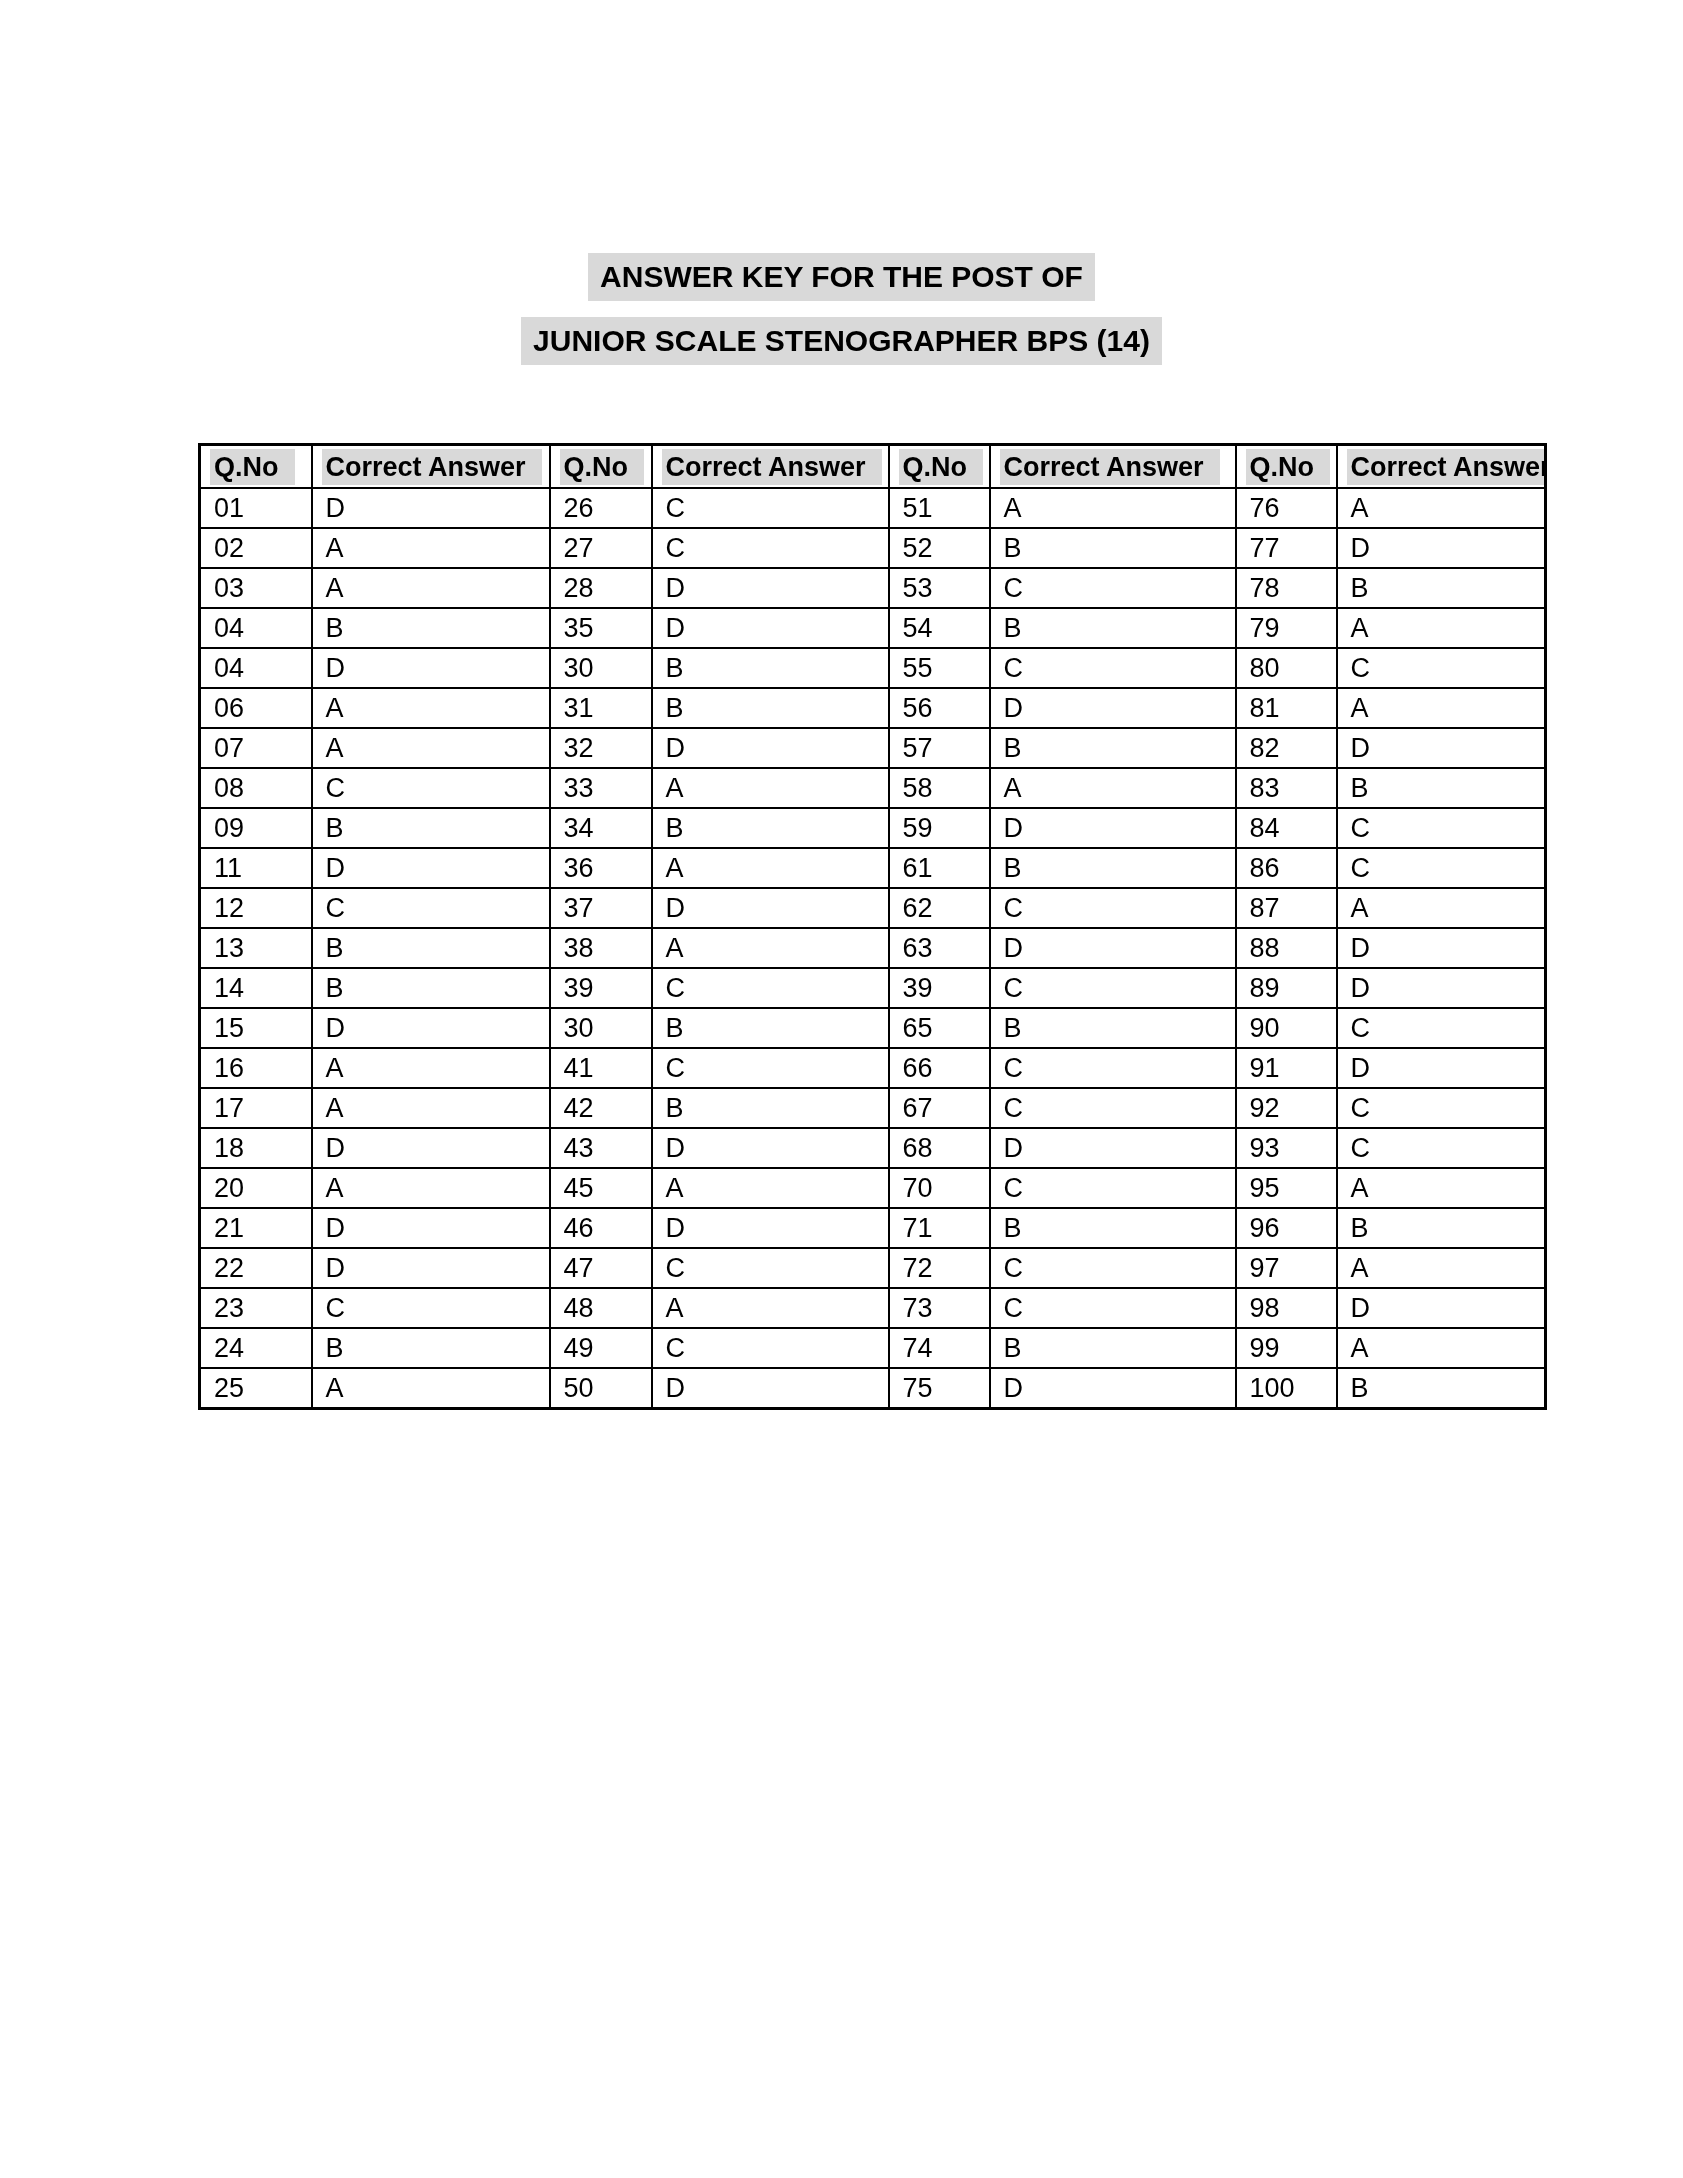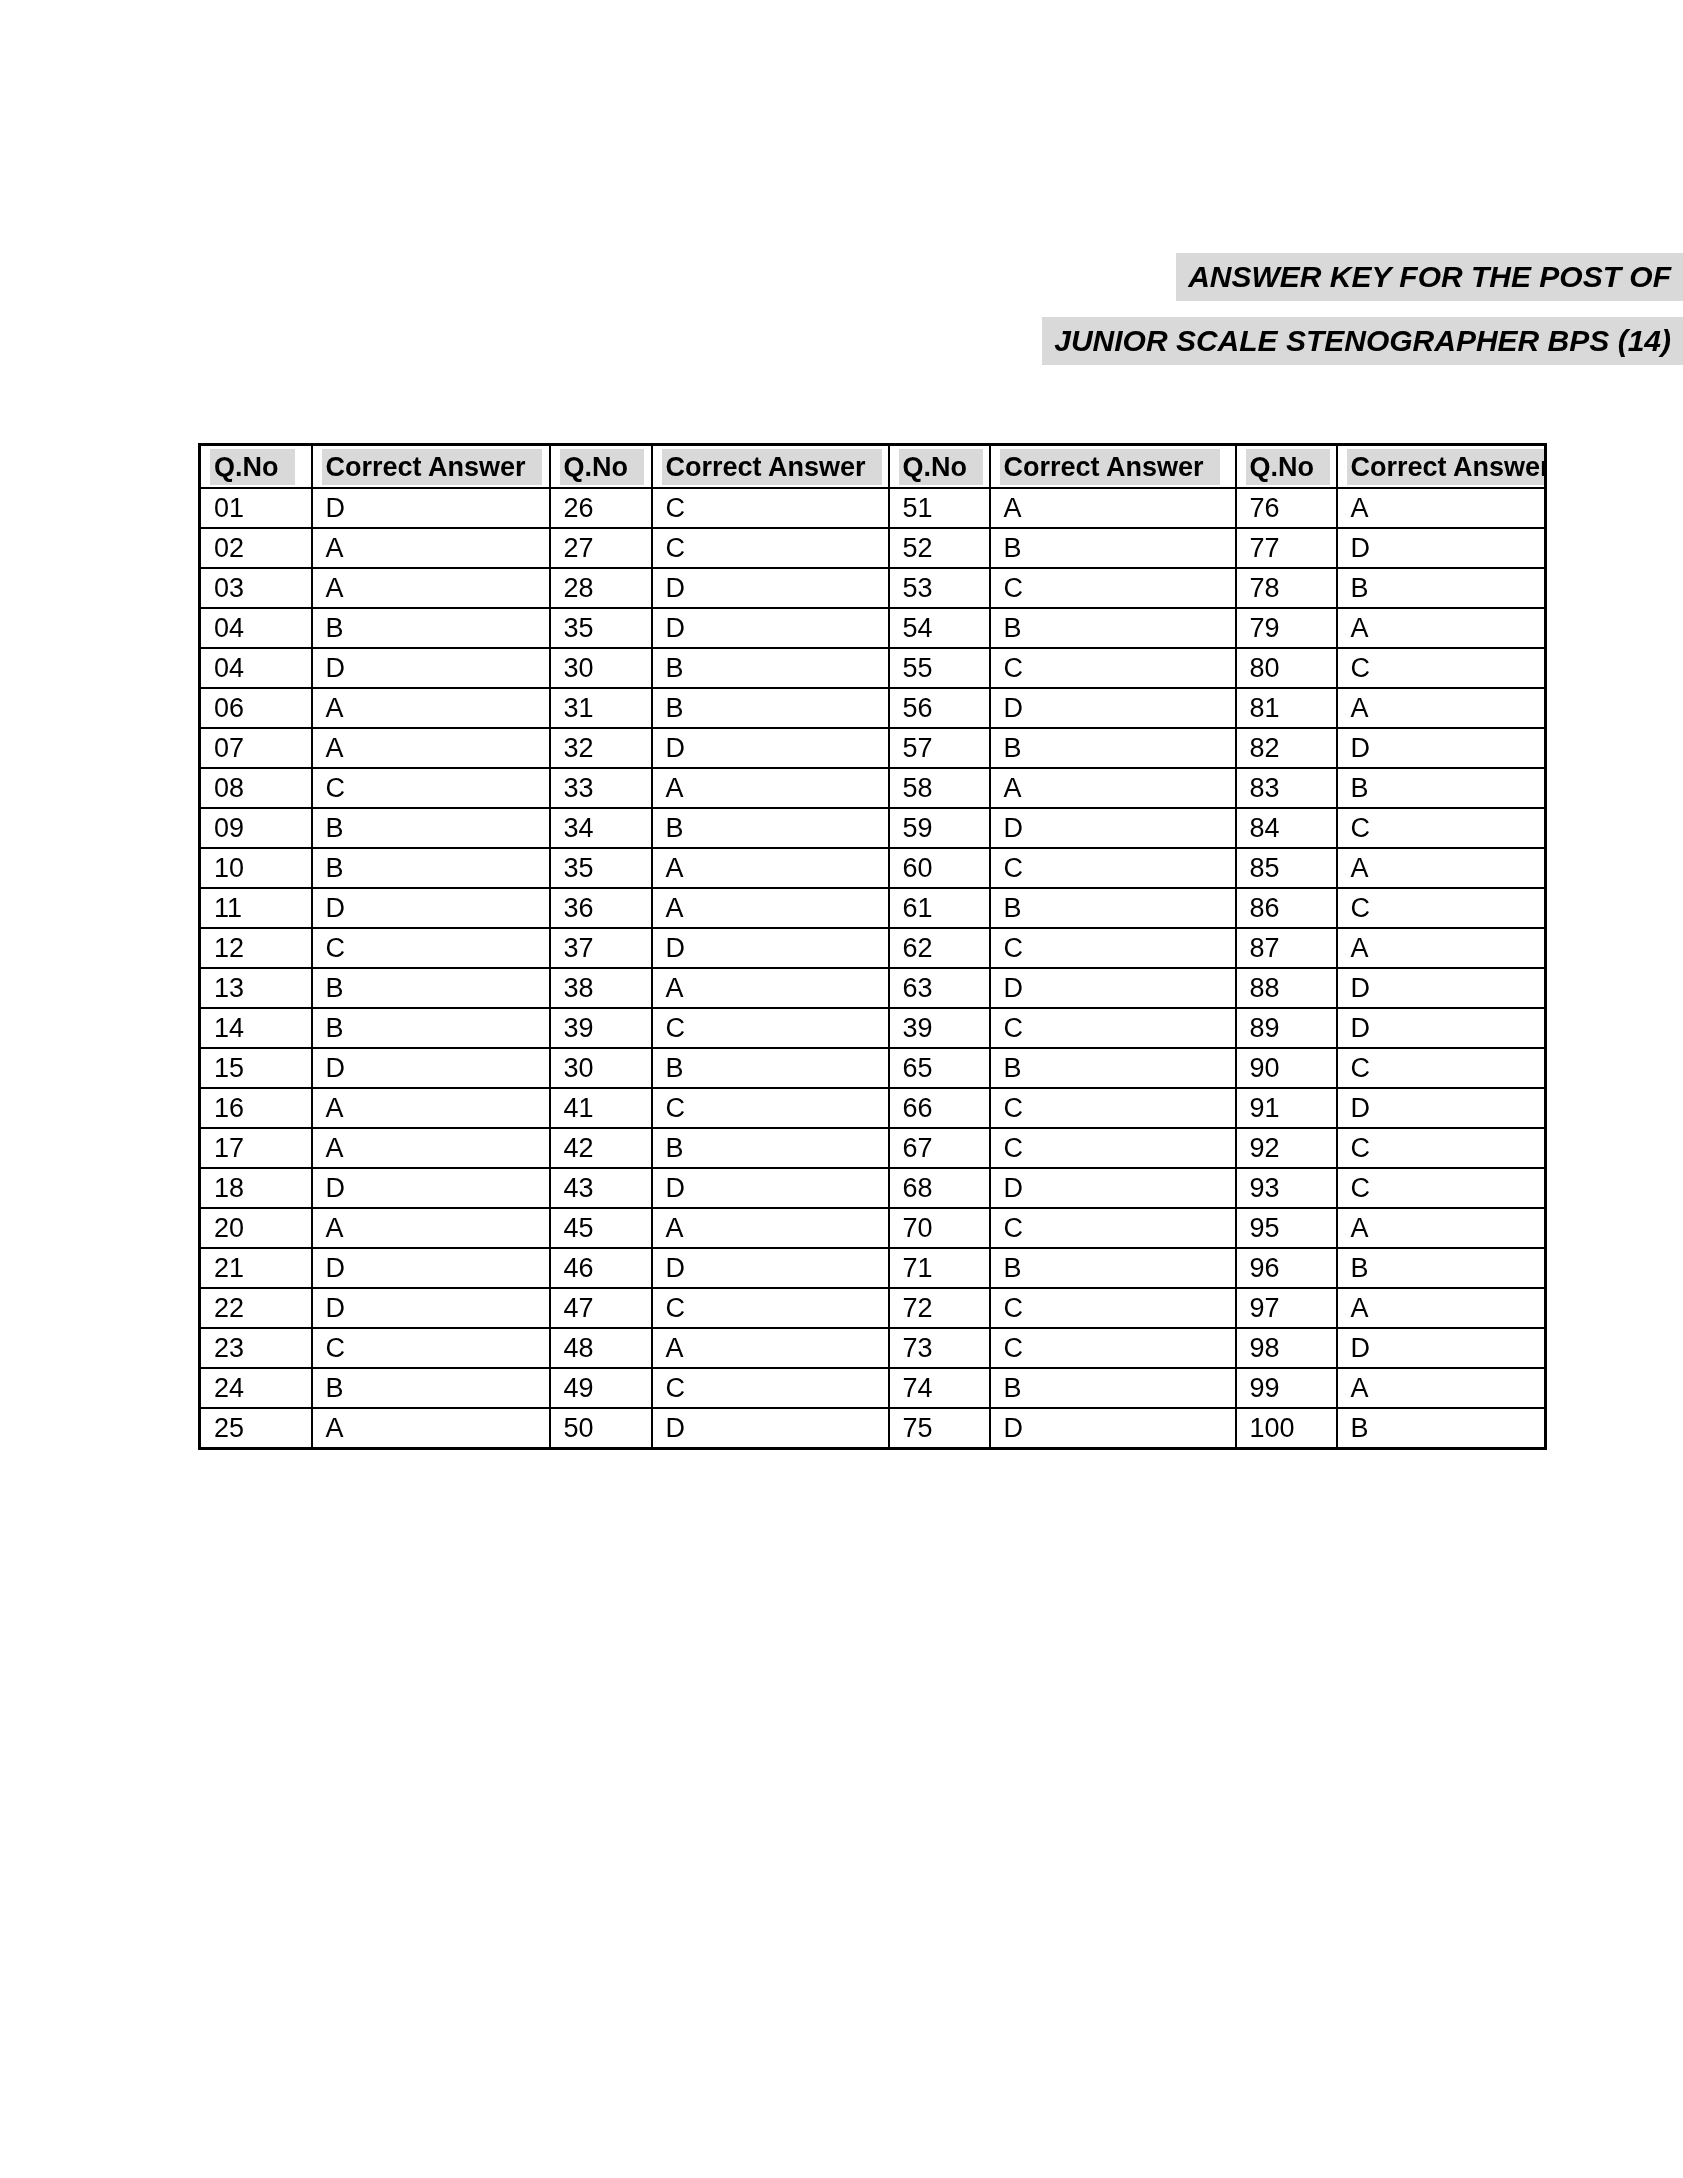--- a/index.html
+++ b/index.html
@@ -3,21 +3,21 @@
 <meta charset="utf-8">
 <style>
   :root { --hl:#d9d9d9; --border:#000000; }
   html, body { margin:0; padding:0; }
   body {
     width:1683px; height:2178px;
     background:#ffffff; color:#000000;
     font-family:"Liberation Sans", sans-serif;
     overflow:hidden; position:relative;
   }
-  .titles { margin-top:253px; text-align:right;font-style:italic; }
+  .titles { margin-top:253px; text-align:center; }
   .title-line { line-height:0; }
   .title-line + .title-line { margin-top:16px; }
   .title-line .hl-text {
     display:inline-block;
     background:var(--hl);
     font-weight:bold;
     font-size:30px; line-height:36px;
     padding:6px 12px;
     letter-spacing:0px;
     white-space:nowrap;
@@ -176,30 +176,20 @@
         <td>09</td>
         <td>B</td>
         <td>34</td>
         <td>B</td>
         <td>59</td>
         <td>D</td>
         <td>84</td>
         <td>C</td>
       </tr>
       <tr>
-        <td>10</td>
-        <td>B</td>
-        <td>35</td>
-        <td>A</td>
-        <td>60</td>
-        <td>C</td>
-        <td>85</td>
-        <td>A</td>
-      </tr>
-      <tr>
         <td>11</td>
         <td>D</td>
         <td>36</td>
         <td>A</td>
         <td>61</td>
         <td>B</td>
         <td>86</td>
         <td>C</td>
       </tr>
       <tr>

